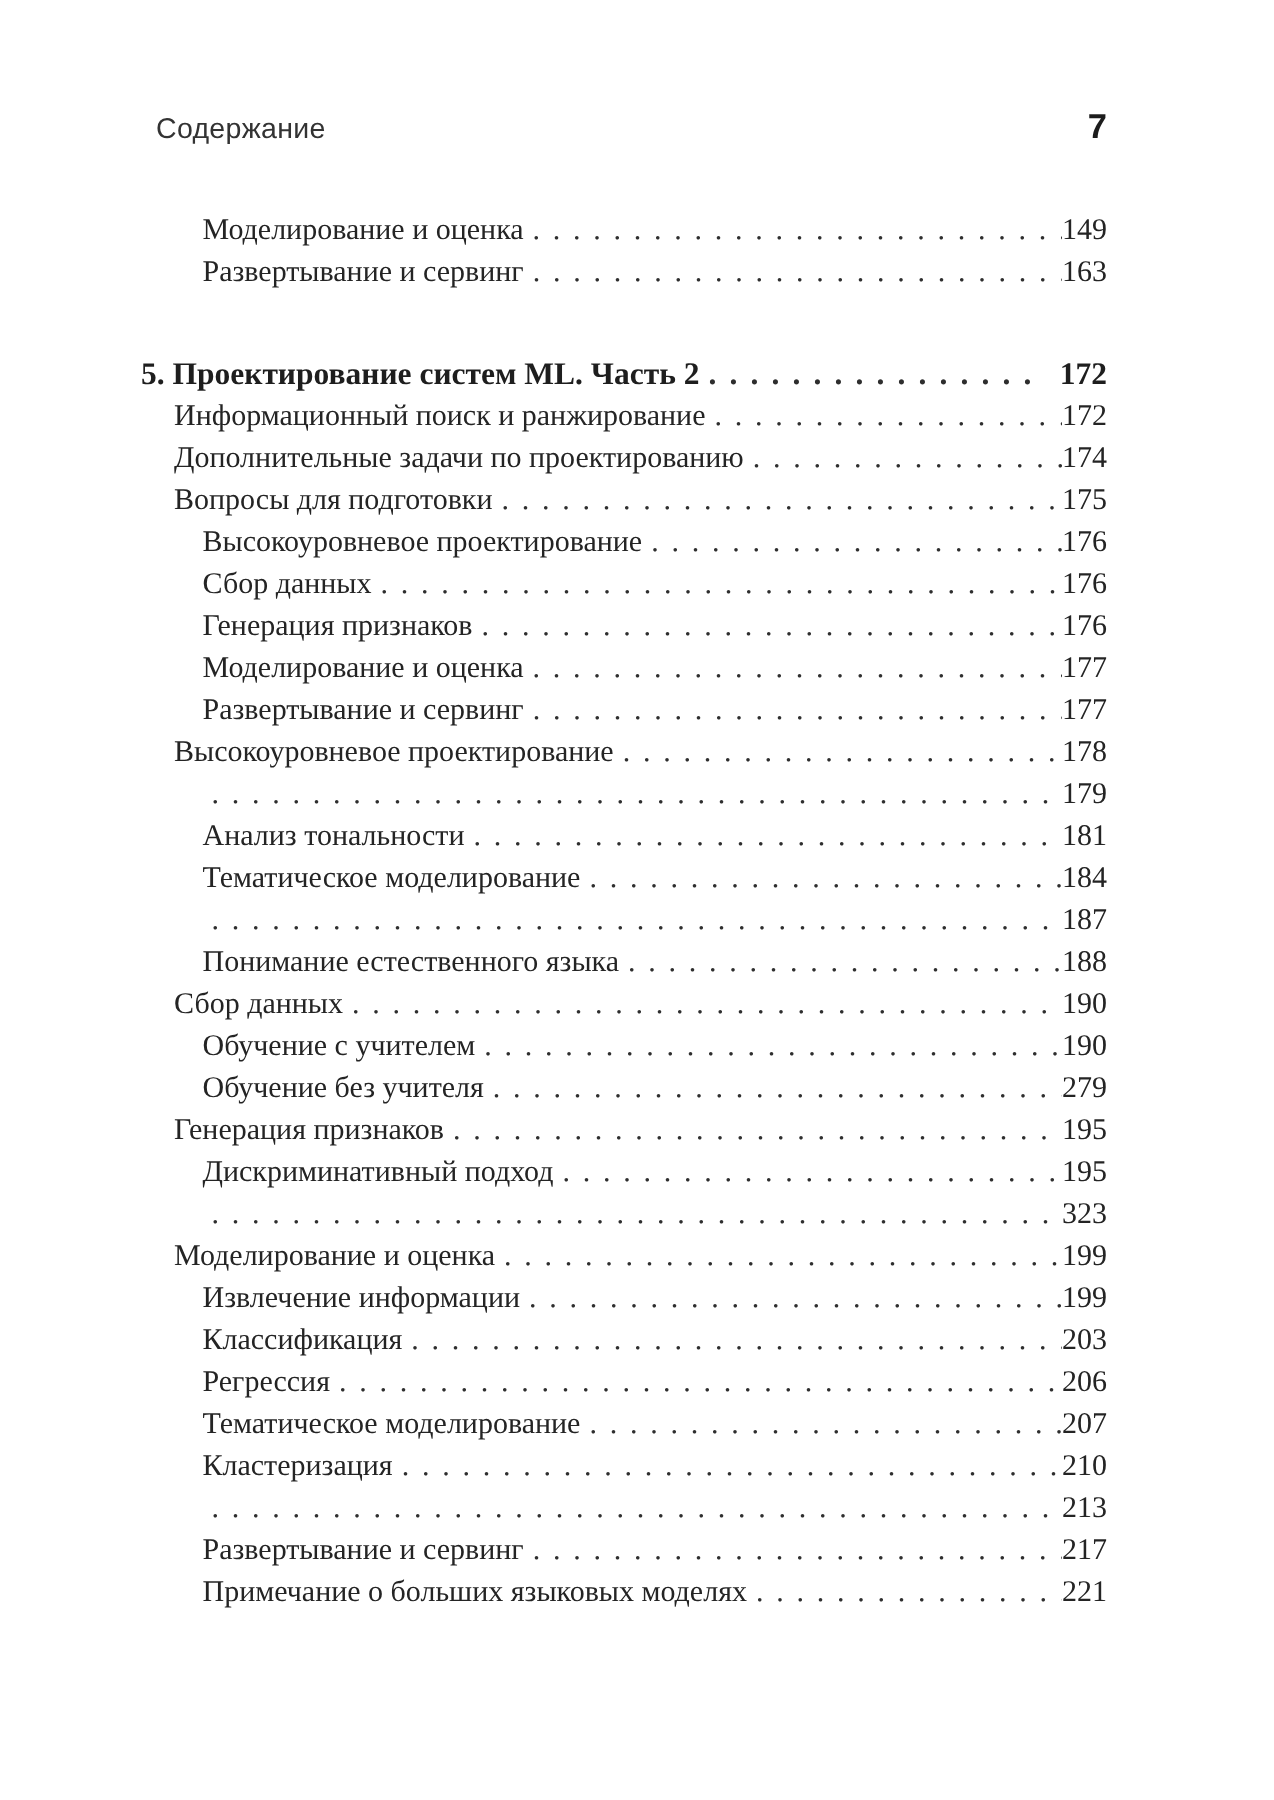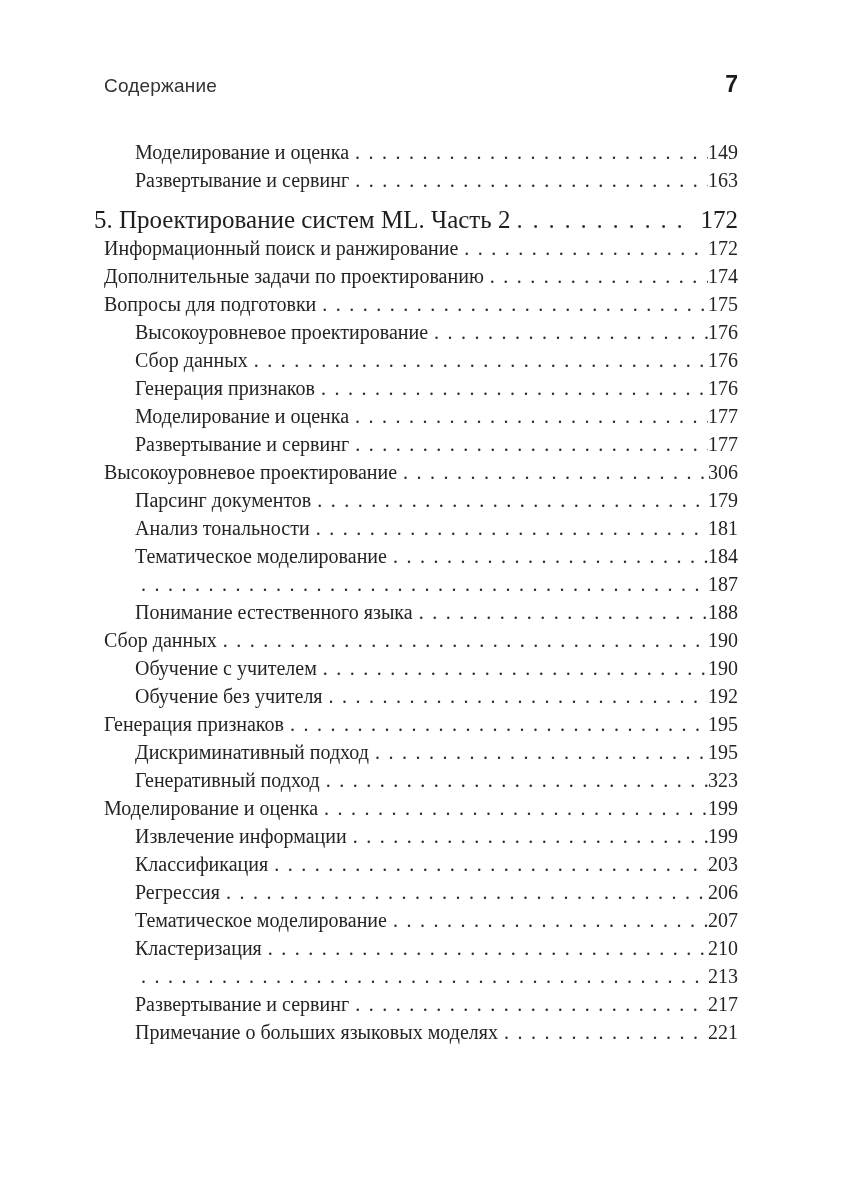--- a/index.html
+++ b/index.html
@@ -63,28 +63,28 @@
     margin-left: 6px;
     word-spacing: 3.5px;
     color: #2e2e2e;
   }
   .toc-page {
     flex: 0 0 auto;
     text-align: right;
   }
   
   .lvl-chapter {
-    font-weight: 400;
-    font-size: 25px;
+    font-weight: 700;
+    font-size: 21px;
     margin-left: -10px;       
-    margin-top: 12px;         
+    margin-top: 40px;         
     color: #1e1e1e;
   }
   .lvl-chapter .toc-page { margin-left: 12px; }
-  .lvl-1 { margin-left: 0; }
+  .lvl-1 { margin-left: 12px; }
   .lvl-2 { margin-left: 31px; }
 </style>
 </head>
 <body>
 
 <div class="page">
 
   <div class="running-head">
     <span class="head-title">Содержание</span>
     <span class="head-pagenum">7</span>
@@ -142,24 +142,23 @@
     <span class="toc-page">177</span>
   </div>
       <div class="toc-row lvl-2">
     <span class="toc-title">Развертывание и сервинг</span>
     <span class="toc-dots" aria-hidden="true">. . . . . . . . . . . . . . . . . . . . . . . . . . . . . . . . . . . . . . . . . . . . . . . . . . . . . . . . . . . . . . . . . . . . . . . . . . . . . . . . . . . . . . . . . . </span>
     <span class="toc-page">177</span>
   </div>
       <div class="toc-row lvl-1">
     <span class="toc-title">Высокоуровневое проектирование</span>
     <span class="toc-dots" aria-hidden="true">. . . . . . . . . . . . . . . . . . . . . . . . . . . . . . . . . . . . . . . . . . . . . . . . . . . . . . . . . . . . . . . . . . . . . . . . . . . . . . . . . . . . . . . . . . </span>
-    <span class="toc-page">306</span>
-  </div>
-      <div class="toc-row lvl-2">
-    <span class="toc-title">Парсинг документов</span>
+    <span class="toc-page">178</span>
+  </div>
+      <div class="toc-row lvl-2">
     <span class="toc-dots" aria-hidden="true">. . . . . . . . . . . . . . . . . . . . . . . . . . . . . . . . . . . . . . . . . . . . . . . . . . . . . . . . . . . . . . . . . . . . . . . . . . . . . . . . . . . . . . . . . . </span>
     <span class="toc-page">179</span>
   </div>
       <div class="toc-row lvl-2">
     <span class="toc-title">Анализ тональности</span>
     <span class="toc-dots" aria-hidden="true">. . . . . . . . . . . . . . . . . . . . . . . . . . . . . . . . . . . . . . . . . . . . . . . . . . . . . . . . . . . . . . . . . . . . . . . . . . . . . . . . . . . . . . . . . . </span>
     <span class="toc-page">181</span>
   </div>
       <div class="toc-row lvl-2">
     <span class="toc-title">Тематическое моделирование</span>
@@ -181,34 +180,33 @@
     <span class="toc-page">190</span>
   </div>
       <div class="toc-row lvl-2">
     <span class="toc-title">Обучение с учителем</span>
     <span class="toc-dots" aria-hidden="true">. . . . . . . . . . . . . . . . . . . . . . . . . . . . . . . . . . . . . . . . . . . . . . . . . . . . . . . . . . . . . . . . . . . . . . . . . . . . . . . . . . . . . . . . . . </span>
     <span class="toc-page">190</span>
   </div>
       <div class="toc-row lvl-2">
     <span class="toc-title">Обучение без учителя</span>
     <span class="toc-dots" aria-hidden="true">. . . . . . . . . . . . . . . . . . . . . . . . . . . . . . . . . . . . . . . . . . . . . . . . . . . . . . . . . . . . . . . . . . . . . . . . . . . . . . . . . . . . . . . . . . </span>
-    <span class="toc-page">192</span>
+    <span class="toc-page">279</span>
   </div>
       <div class="toc-row lvl-1">
     <span class="toc-title">Генерация признаков</span>
     <span class="toc-dots" aria-hidden="true">. . . . . . . . . . . . . . . . . . . . . . . . . . . . . . . . . . . . . . . . . . . . . . . . . . . . . . . . . . . . . . . . . . . . . . . . . . . . . . . . . . . . . . . . . . </span>
     <span class="toc-page">195</span>
   </div>
       <div class="toc-row lvl-2">
     <span class="toc-title">Дискриминативный подход</span>
     <span class="toc-dots" aria-hidden="true">. . . . . . . . . . . . . . . . . . . . . . . . . . . . . . . . . . . . . . . . . . . . . . . . . . . . . . . . . . . . . . . . . . . . . . . . . . . . . . . . . . . . . . . . . . </span>
     <span class="toc-page">195</span>
   </div>
       <div class="toc-row lvl-2">
-    <span class="toc-title">Генеративный подход</span>
     <span class="toc-dots" aria-hidden="true">. . . . . . . . . . . . . . . . . . . . . . . . . . . . . . . . . . . . . . . . . . . . . . . . . . . . . . . . . . . . . . . . . . . . . . . . . . . . . . . . . . . . . . . . . . </span>
     <span class="toc-page">323</span>
   </div>
       <div class="toc-row lvl-1">
     <span class="toc-title">Моделирование и оценка</span>
     <span class="toc-dots" aria-hidden="true">. . . . . . . . . . . . . . . . . . . . . . . . . . . . . . . . . . . . . . . . . . . . . . . . . . . . . . . . . . . . . . . . . . . . . . . . . . . . . . . . . . . . . . . . . . </span>
     <span class="toc-page">199</span>
   </div>
       <div class="toc-row lvl-2">
     <span class="toc-title">Извлечение информации</span>

